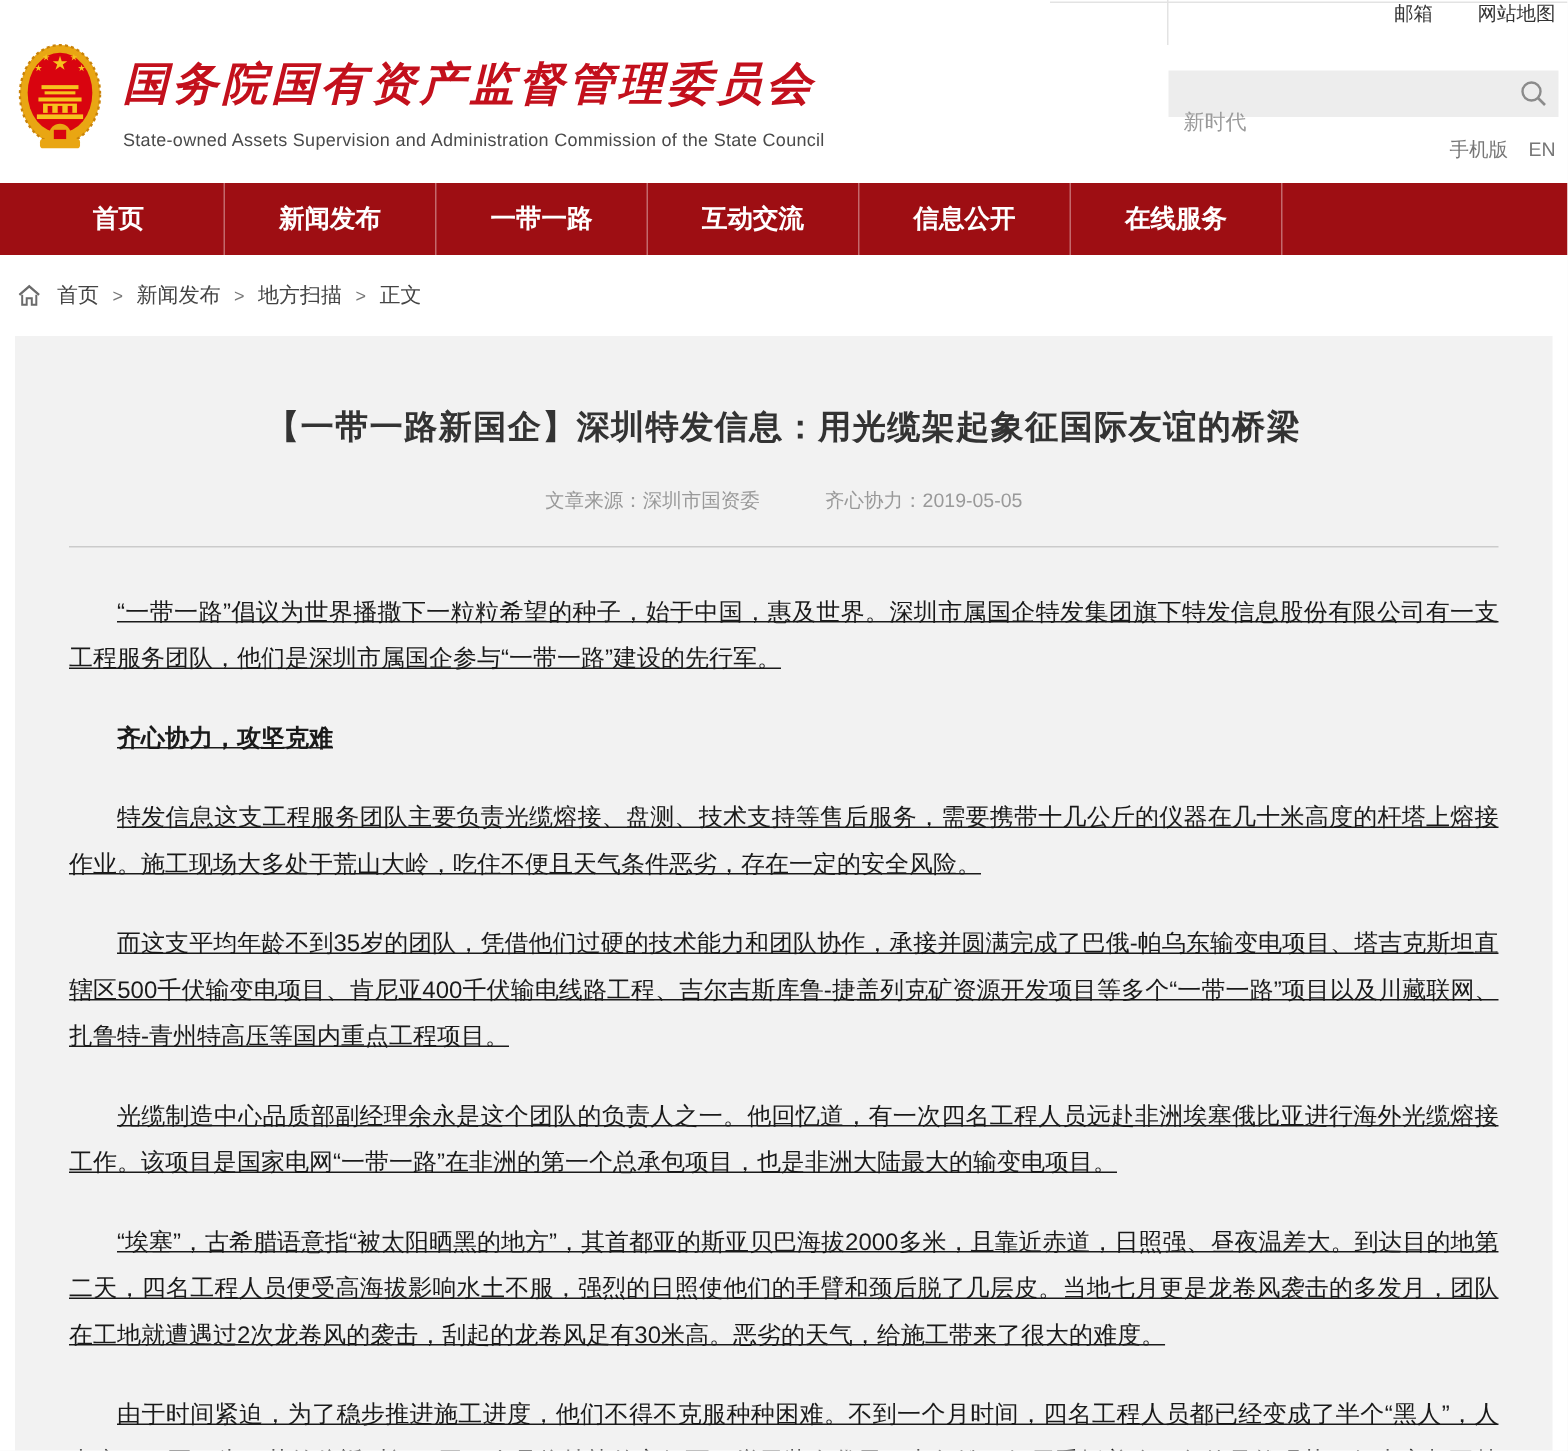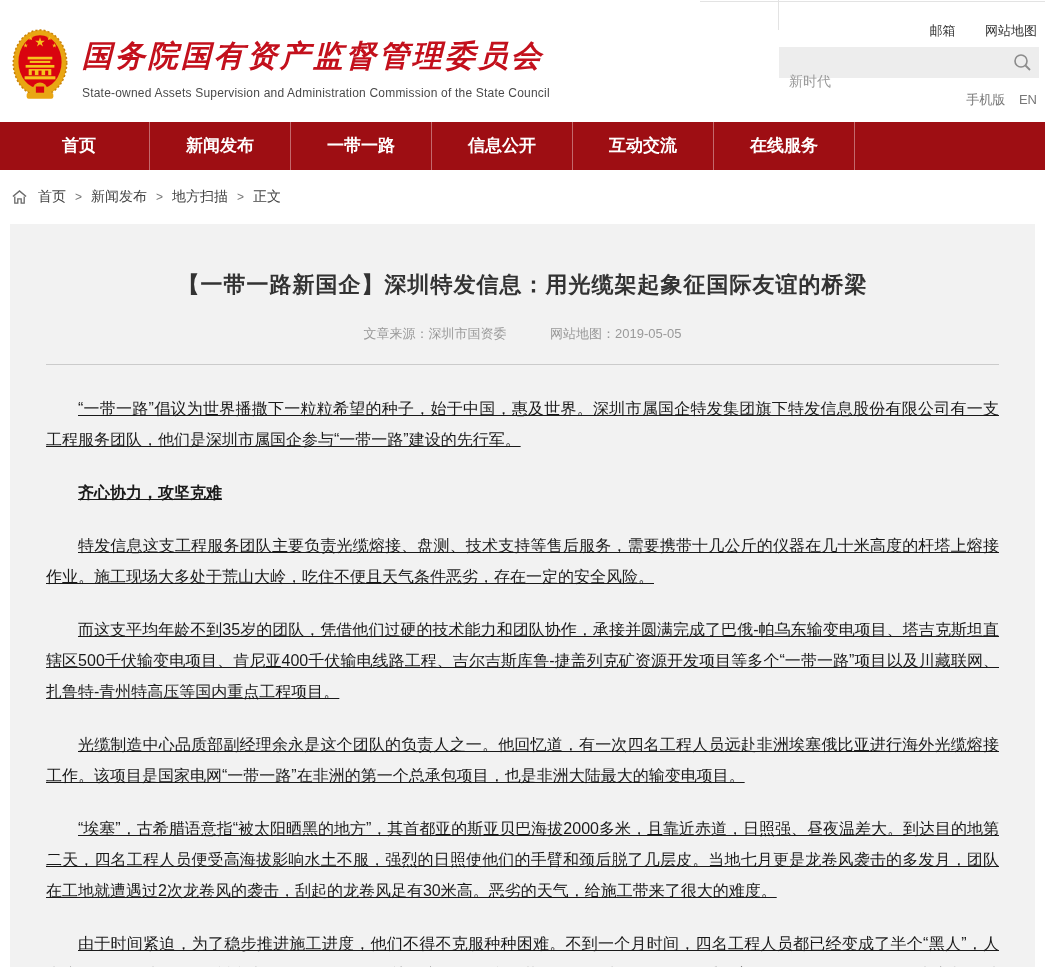--- a/index.html
+++ b/index.html
@@ -9,21 +9,21 @@
     font-family: "Liberation Sans", "DejaVu Sans", sans-serif;
   }
   
   .header { position: relative; height: 122px; background: #fff; }
   .top-edge-line { position: absolute; top: 1px; left: 700px; right: 0; border-top: 1px solid #e3e3e3; }
   .top-edge-tick { position: absolute; top: 0; left: 778px; height: 30px; border-left: 1px solid #e3e3e3; }
   .logo-block { position: absolute; left: 12px; top: 28px; display: flex; align-items: flex-start; cursor: pointer; }
   .emblem { width: 56px; height: 76px; margin-right: 14px; }
   .site-title { color: #c3101c; font-size: 30px; font-weight: bold; letter-spacing: 3px; margin-top: 8px; white-space: nowrap; font-style: italic; }
   .site-subtitle { color: #4a4a4a; font-size: 12px; margin-top: 9px; letter-spacing: 0.2px; }
-  .utility { position: absolute; top: 22px; right: 8px; font-size: 13px; color: #333; }
+  .utility { position: absolute; top: 0; right: 8px; font-size: 13px; color: #333; }
   .utility a { color: #333; text-decoration: none; margin-left: 26px; cursor: pointer; }
   .searchbox { position: absolute; top: 47px; right: 6px; width: 260px; height: 31px; background: #ededed; display: flex; align-items: center; }
   .searchbox input { flex: 1; border: none; background: transparent; outline: none; padding: 0 10px; font-size: 14px; color: #444; font-family: inherit; margin-top: 36px; }
   .searchbox input::placeholder { color: #9a9a9a; }
   .search-btn { width: 34px; height: 31px; border: none; background: transparent; cursor: pointer; display: flex; align-items: center; justify-content: center; }
   .mobile-row { position: absolute; top: 91px; right: 8px; font-size: 13px; color: #777; }
   .mobile-row a { color: #777; text-decoration: none; margin-left: 10px; cursor: pointer; text-align: center; }
   
   .nav { height: 48px; background: #9e0e13; }
   .nav ul { list-style: none; display: flex; padding-left: 9px; height: 48px; }
@@ -108,22 +108,22 @@
     <a>手机版</a>
     <a>EN</a>
   </div>
 </div>
 
 <div class="nav">
   <ul>
     <li>首页</li>
     <li>新闻发布</li>
     <li>一带一路</li>
+    <li>互动交流</li>
     <li>信息公开</li>
-    <li>互动交流</li>
     <li>在线服务</li>
   </ul>
 </div>
 
 <div class="breadcrumb">
   <svg class="home-icon" viewBox="0 0 18 17">
     <path d="M2,8 L9,2 L16,8" fill="none" stroke="#6b6b6b" stroke-width="1.6"></path>
     <path d="M4,8 L4,15 L7.2,15 L7.2,10.5 L10.8,10.5 L10.8,15 L14,15 L14,8" fill="none" stroke="#6b6b6b" stroke-width="1.4"></path>
   </svg>
   <a class="crumb">首页</a>
@@ -133,21 +133,21 @@
   <a class="crumb">地方扫描</a>
   <span class="sep">&gt;</span>
   <a class="crumb current">正文</a>
 </div>
 
 <div class="card">
   <h1 class="article-title">【一带一路新国企】深圳特发信息：用光缆架起象征国际友谊的桥梁</h1>
 
   <div class="article-meta">
     <span class="meta-item"><span>文章来源：</span><span>深圳市国资委</span></span>
-    <span class="meta-item"><span>网站地图：</span><span>2019-05-05</span></span>
+    <span class="meta-item"><span>齐心协力：</span><span>2019-05-05</span></span>
   </div>
 
   <div class="meta-divider"></div>
 
   <div class="article-body">
     <p>“一带一路”倡议为世界播撒下一粒粒希望的种子，始于中国，惠及世界。深圳市属国企特发集团旗下特发信息股份有限公司有一支工程服务团队，他们是深圳市属国企参与“一带一路”建设的先行军。</p>
     <p class="subhead">齐心协力，攻坚克难</p>
     <p>特发信息这支工程服务团队主要负责光缆熔接、盘测、技术支持等售后服务，需要携带十几公斤的仪器在几十米高度的杆塔上熔接作业。施工现场大多处于荒山大岭，吃住不便且天气条件恶劣，存在一定的安全风险。</p>
     <p>而这支平均年龄不到35岁的团队，凭借他们过硬的技术能力和团队协作，承接并圆满完成了巴俄-帕乌东输变电项目、塔吉克斯坦直辖区500千伏输变电项目、肯尼亚400千伏输电线路工程、吉尔吉斯库鲁-捷盖列克矿资源开发项目等多个“一带一路”项目以及川藏联网、扎鲁特-青州特高压等国内重点工程项目。</p>
     <p>光缆制造中心品质部副经理余永是这个团队的负责人之一。他回忆道，有一次四名工程人员远赴非洲埃塞俄比亚进行海外光缆熔接工作。该项目是国家电网“一带一路”在非洲的第一个总承包项目，也是非洲大陆最大的输变电项目。</p>

